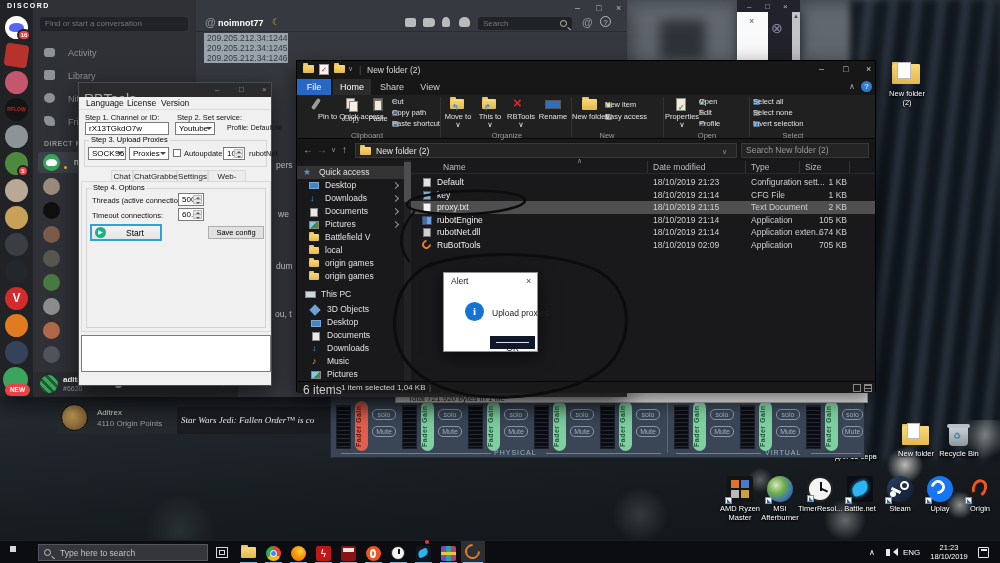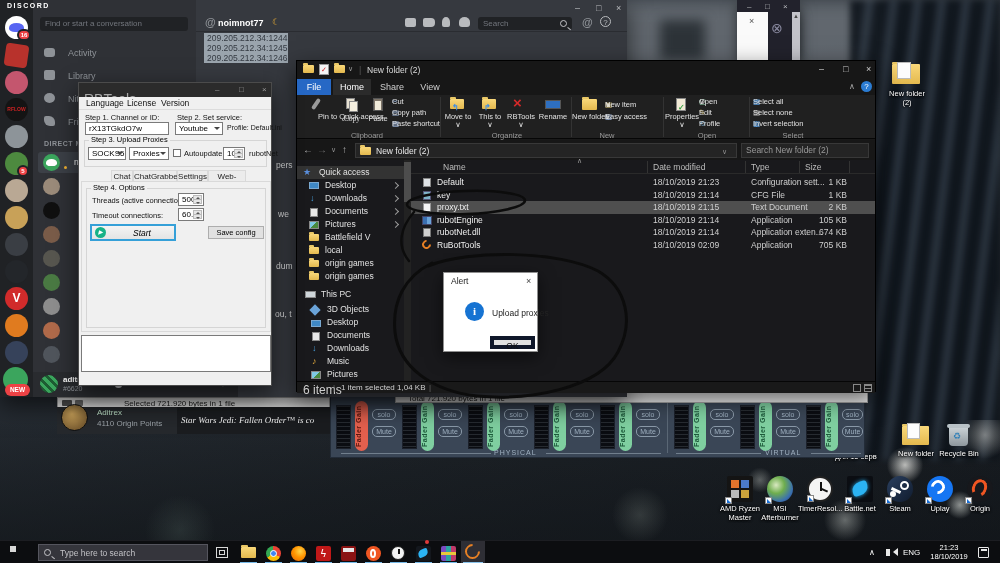--- a/index.html
+++ b/index.html
@@ -197,25 +197,20 @@
 
     <div style="left:246px;top:0;width:36px;height:56px;">
       <div style="left:5px;top:2px;width:26px;height:26px;border-radius:50%;background:#17181c;">
         <div class="rel" style="left:5px;top:3px;width:15px;height:18px;border:3.5px solid #f05622;border-radius:50%;border-bottom-color:transparent;transform:rotate(20deg);"></div>
         <div class="sc-arrow"></div>
       </div>
       <div class="dt-lbl" style="left:-4px;top:31px;width:44px;">Origin</div>
     </div>
   </div>
 
-  <div class="whitebar" style="left:57px;top:397px;width:273px;height:11px;z-index:2;">
-    <div style="left:4px;top:2px;width:10px;height:6px;background:#555;border-radius:1px;"></div>
-    <div style="left:17px;top:2px;width:8px;height:6px;background:#777;border-radius:1px;"></div>
-    <div style="left:66px;top:1px;white-space:nowrap;">Selected 721.920 bytes in 1 file</div>
-  </div>
 
   <div class="ovl" style="left:57px;top:407px;width:288px;height:27px;z-index:2;">
     <div style="left:4px;top:-3px;width:27px;height:27px;border-radius:50%;background:radial-gradient(circle at 40% 35%,#caa25a,#5d4423);border:1px solid #111;"></div>
     <div style="left:40px;top:1px;color:#bfe3c8;font-size:8px;">Aditrex</div>
     <div style="left:40px;top:12px;color:#9aa0a6;font-size:8px;white-space:nowrap;">4110 Origin Points</div>
     <div style="left:120px;top:0;width:168px;height:27px;background:#1b1d20;overflow:hidden;">
       <div style="left:4px;top:8px;color:#f2f2f2;font-size:9px;font-style:italic;font-family:'Liberation Serif',serif;white-space:nowrap;">Star Wars Jedi: Fallen Order™ is co</div>
     </div>
   </div>
 
@@ -708,21 +703,21 @@
       <div style="left:183px;top:2px;color:#9a9a9a;font-size:8px;">×</div>
     </div>
     <div style="left:0;top:14px;width:192px;height:13px;background:#f0f0f0;border-bottom:1px solid #dcdcdc;">
       <div style="left:7px;top:1px;font-size:8.5px;color:#111;">Language</div>
       <div style="left:48px;top:1px;font-size:8.5px;color:#111;">License</div>
       <div style="left:82px;top:1px;font-size:8.5px;color:#111;">Version</div>
     </div>
     <div style="left:6px;top:30px;font-size:7.5px;color:#111;">Step 1. Channel or ID:</div>
     <div style="left:98px;top:30px;font-size:7.5px;color:#111;">Step 2. Set service:</div>
     <div class="rb-field" style="left:6px;top:39px;width:84px;height:13px;">rX13TGkdO7w</div>
-    <div class="rb-dd" style="left:96px;top:39px;width:48px;height:13px;">
+    <div class="rb-dd" style="left:96px;top:39px;width:40px;height:13px;">
         <span>Youtube</span>
         <i></i>
       </div>
     <div style="left:148px;top:41px;font-size:7px;color:#111;white-space:nowrap;">Profile: Default.ini</div>
 
     <div class="rb-group" style="left:5px;top:57px;width:183px;height:27px;"></div>
     <div class="rb-glabel" style="left:10px;top:53px;">Step 3. Upload Proxies</div>
     <div class="rb-dd" style="left:9px;top:64px;width:38px;height:13px;">
         <span>SOCKS5</span>
         <i></i>
@@ -754,39 +749,39 @@
           <span>500</span>
           <b class="up"></b>
           <b class="dn"></b>
         </div>
       <div style="left:10px;top:29px;font-size:7.5px;color:#111;white-space:nowrap;">Timeout connections:</div>
       <div class="spin" style="left:96px;top:26px;width:26px;height:13px;">
           <span>60.0</span>
           <b class="up"></b>
           <b class="dn"></b>
         </div>
-      <div style="left:8px;top:42px;width:86px;height:17px;background:linear-gradient(180deg,#f4f4f4,#e4e4e4);border:2px solid #35a0d8;text-align:center;line-height:14px;color:#000;font-size:8.5px;font-style:italic;">
+      <div style="left:8px;top:42px;width:72px;height:17px;background:linear-gradient(180deg,#f4f4f4,#e4e4e4);border:2px solid #35a0d8;text-align:center;line-height:14px;color:#000;font-size:8.5px;">
         <div style="left:3px;top:1px;width:11px;height:11px;background:#17b287;border-radius:50%;color:#fff;font-size:6px;line-height:11px;text-align:center;">▶</div>
         <span>Start</span>
       </div>
       <div class="rb-btn" style="left:126px;top:44px;width:56px;height:13px;font-size:7.5px;line-height:12px;">Save config</div>
     </div>
 
     <div style="left:2px;top:252px;width:190px;height:37px;background:#fff;border:1px solid #7a7a7a;"></div>
 
   </div>
 
   <div class="al" style="left:443px;top:272px;width:95px;height:80px;z-index:6;">
     <div style="left:0;top:0;width:93px;height:16px;background:#fff;">
       <div style="left:7px;top:3px;font-size:8.5px;color:#222;">Alert</div>
       <div style="left:82px;top:3px;font-size:9px;color:#444;">×</div>
     </div>
     <div style="left:21px;top:29px;width:19px;height:19px;background:#1673d2;border-radius:50%;color:#fff;font-size:11px;font-weight:bold;font-family:'Liberation Serif',serif;text-align:center;line-height:19px;">i</div>
     <div style="left:48px;top:35px;font-size:8.5px;color:#222;white-space:nowrap;">Upload proxies</div>
-    <div style="left:46px;top:63px;width:45px;height:13px;background:#e1e1e1;border:4px solid #0f172a;text-align:center;line-height:12px;font-size:8.5px;color:#111;">OK</div>
+    <div style="left:46px;top:63px;width:45px;height:13px;background:#e1e1e1;border:6px solid #0f172a;text-align:center;line-height:12px;font-size:8.5px;color:#111;">OK</div>
   </div>
 
   <svg class="annot" style="left:0;top:0;width:1000px;height:563px;z-index:7;" viewBox="0 0 1000 563">
     <ellipse cx="466" cy="202.5" rx="59" ry="11.5" transform="rotate(-2 466 202.5)" fill="none" stroke="#0c0c0c" stroke-width="2.6" stroke-linecap="round"></ellipse>
     <path d="M 414 212 C 401 227, 396 245, 409 261" fill="none" stroke="#0c0c0c" stroke-width="2.4" stroke-linecap="round"></path>
     <path d="M 428 266 C 470 249, 560 251, 598 271 C 627 288, 634 322, 618 352 C 599 388, 530 401, 477 396 C 433 391, 399 368, 395 332 C 392 302, 404 277, 432 263" fill="none" stroke="#0c0c0c" stroke-width="3" stroke-linecap="round"></path>
   </svg>
 
   <div class="tb" style="left:0;top:540px;width:1000px;height:23px;z-index:8;">
     <div style="left:10px;top:5px;width:13px;height:13px;">

